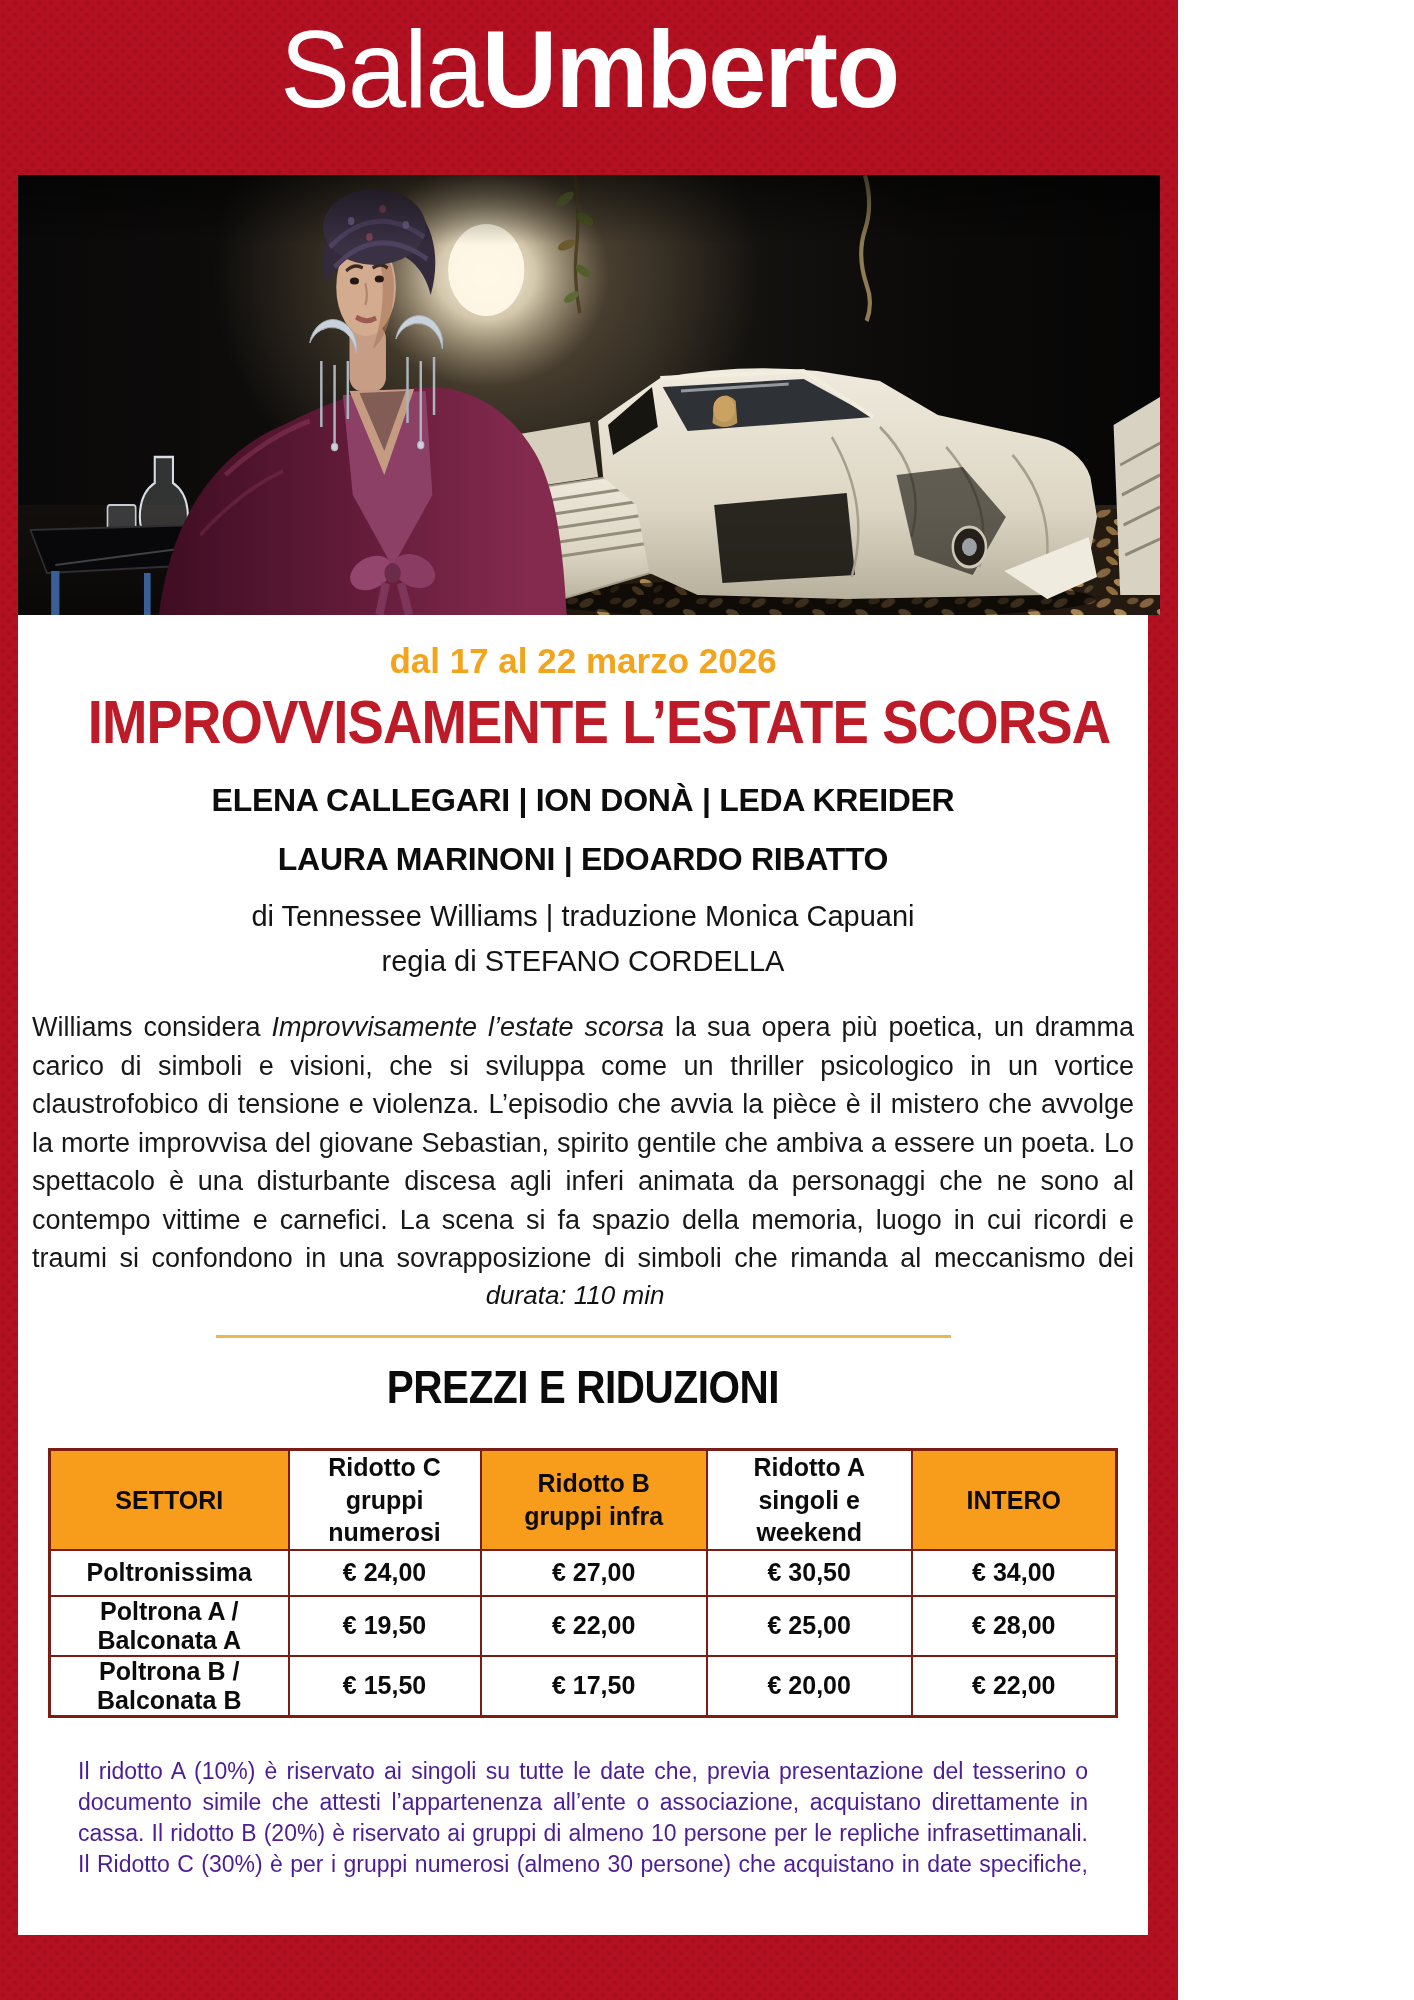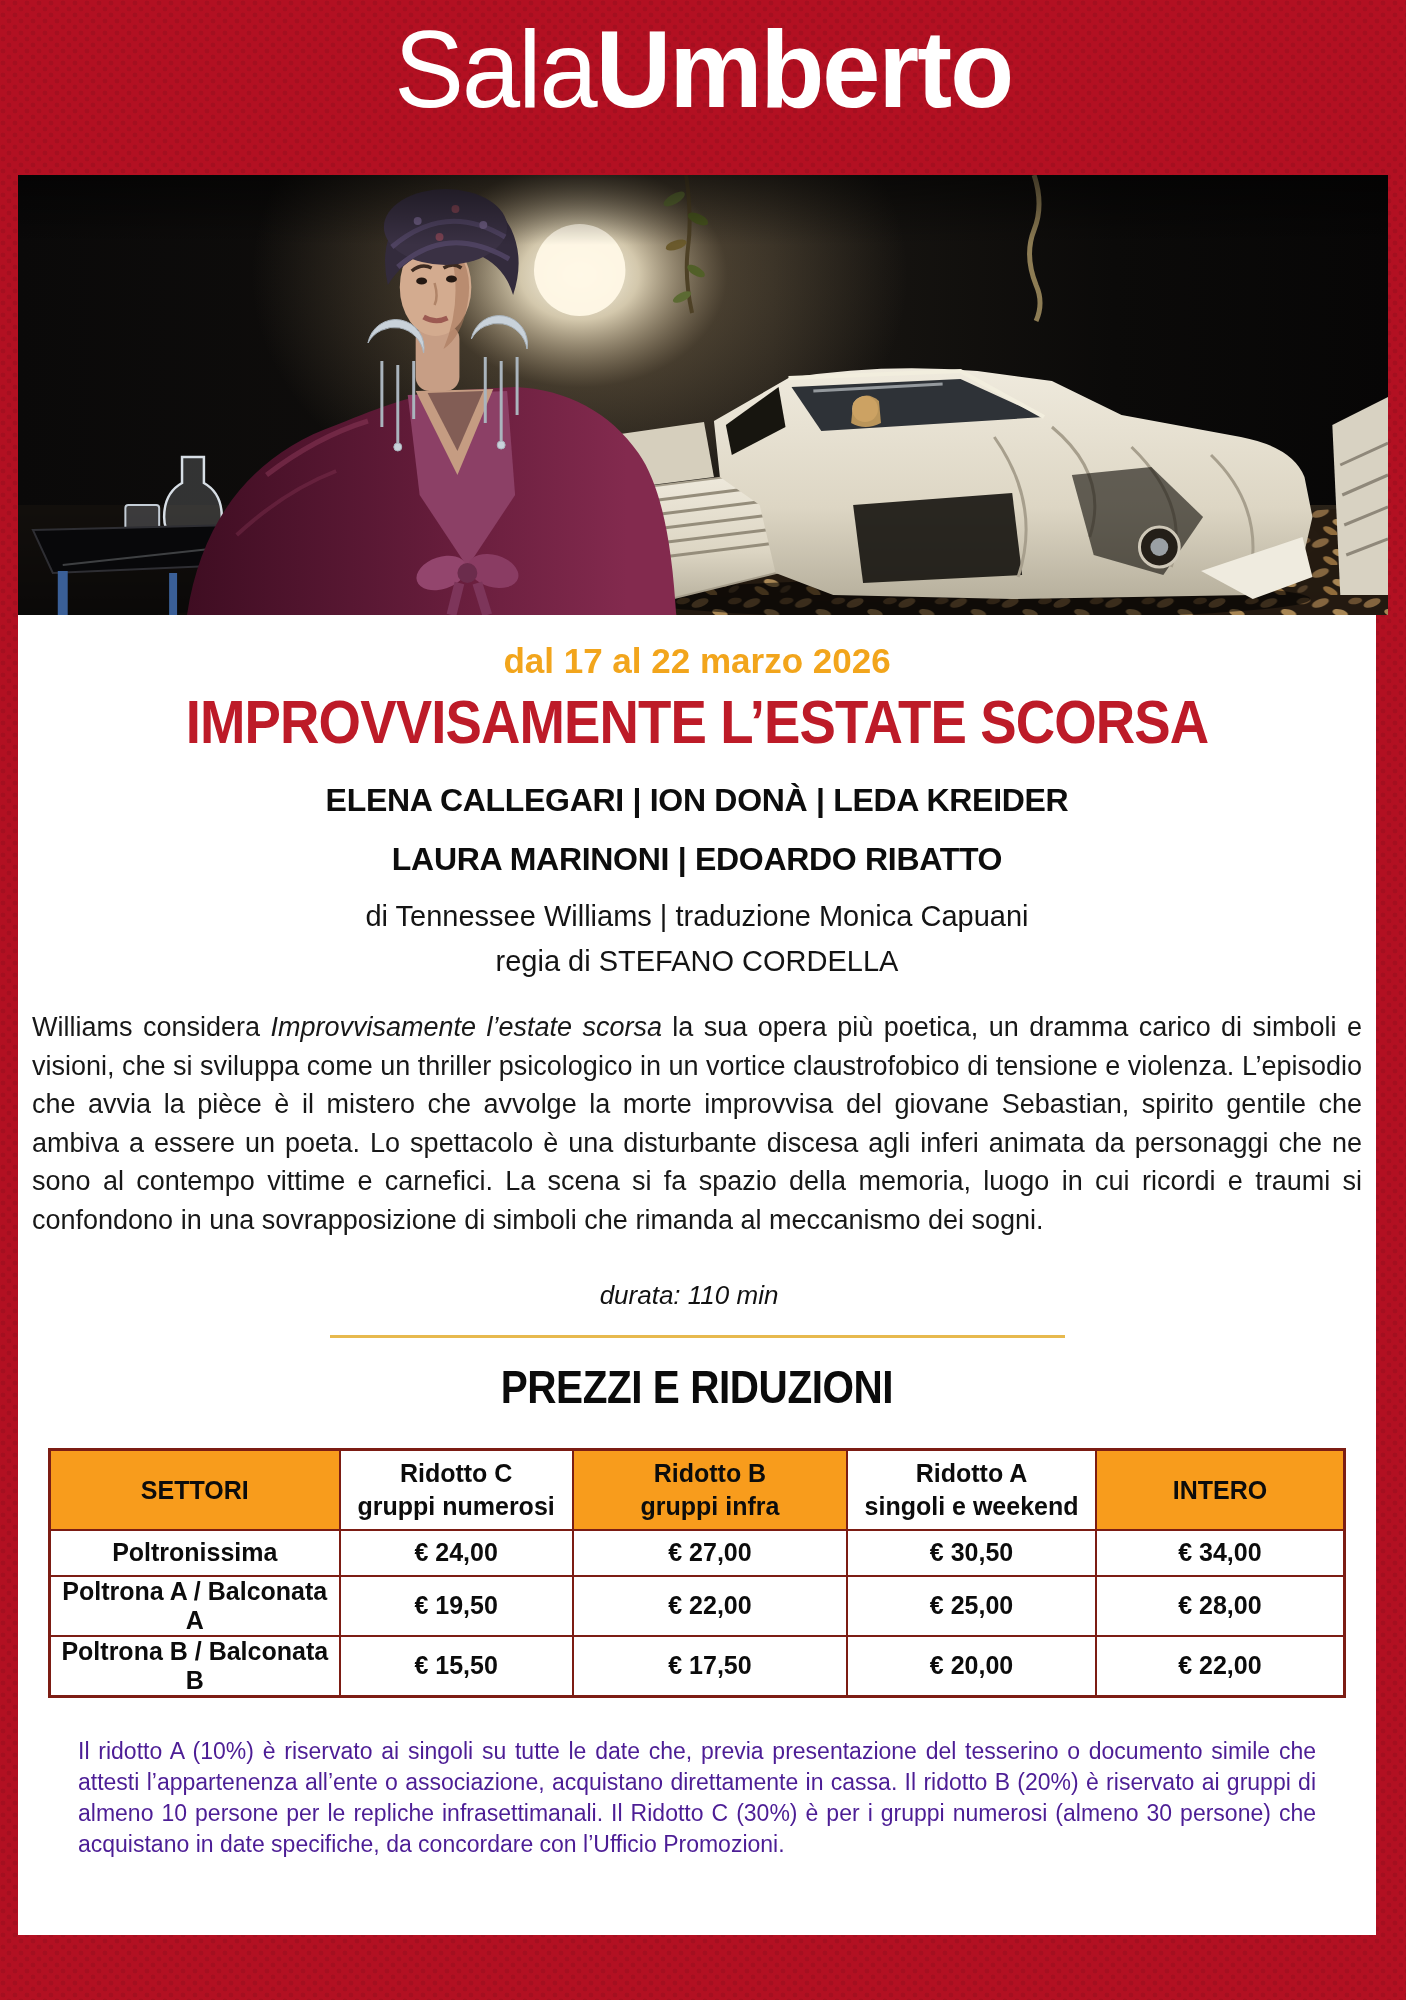--- a/index.html
+++ b/index.html
@@ -7,21 +7,21 @@
     --title-red:#bd1b28; --accent-orange:#f2a51c; --gold:#e7b94e;
     --table-orange:#f89c1c; --table-border:#7c1d14; --info-red:#8e181b;
   }
   *{margin:0;padding:0;box-sizing:border-box;}
   html,body{width:1414px;}
   body{
     font-family:"Liberation Sans","DejaVu Sans",sans-serif;
     background:#fff;
   }
   .page{
-    position:relative;width:1406px;height:2000px;overflow:hidden;
+    position:relative;width:1178px;height:2000px;overflow:hidden;
     background-color:var(--frame-red);
     background-image:
       radial-gradient(circle at 3px 3px, var(--dot-red) 2.1px, transparent 2.7px),
       radial-gradient(circle at 3px 3px, var(--dot-red) 2.1px, transparent 2.7px);
     background-size:12px 12px;
     background-position:0 0,6px 6px;
   }
   
   .masthead{height:175px;text-align:center;padding-top:14px;}
   .logo{

